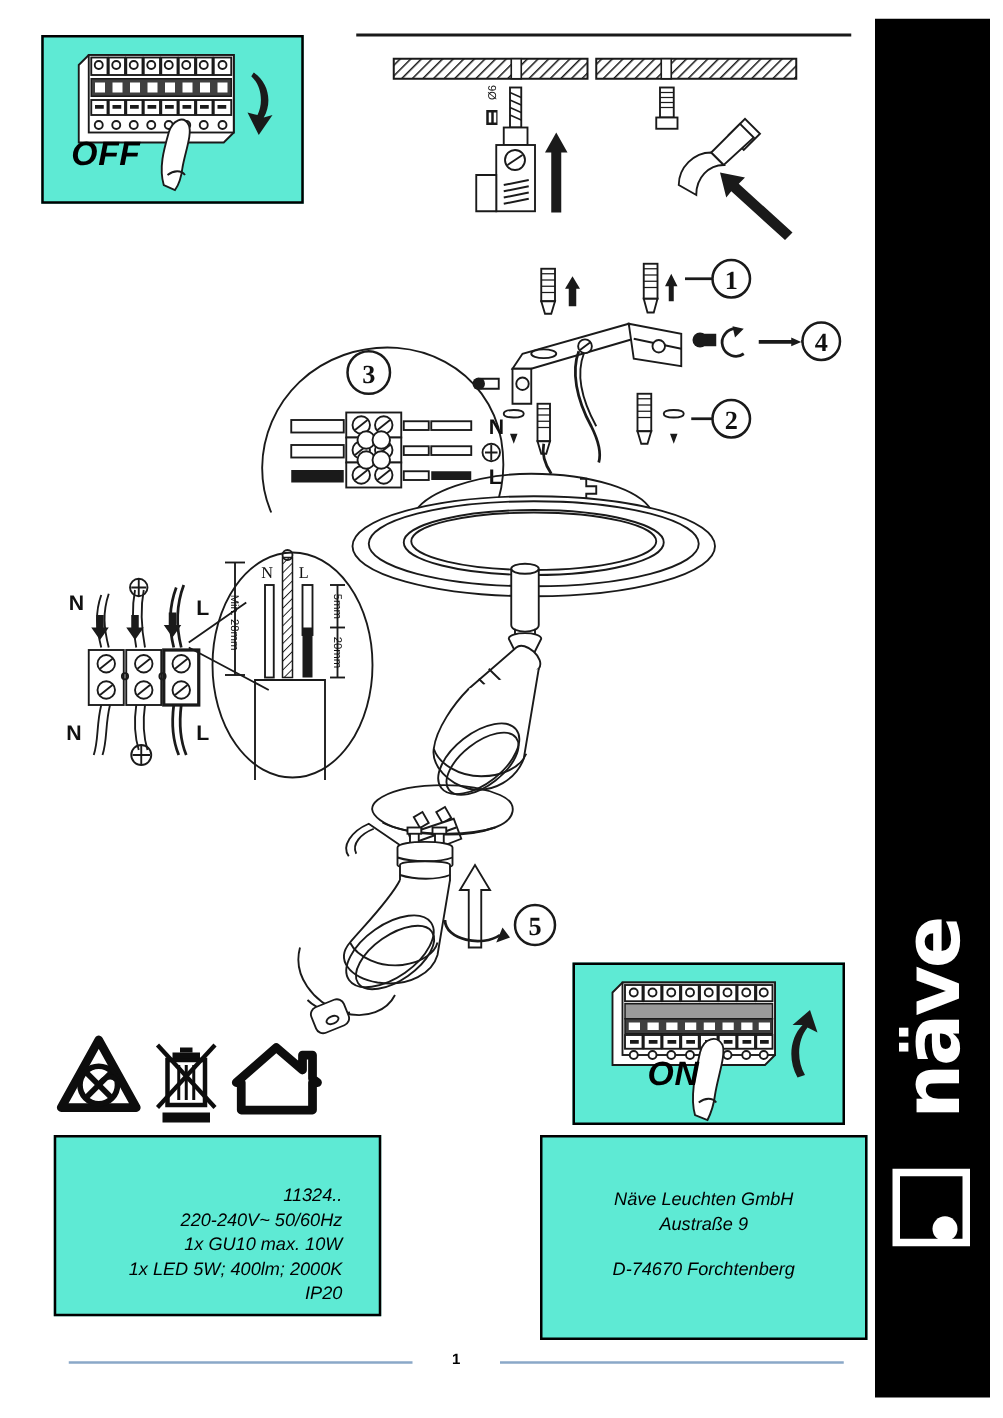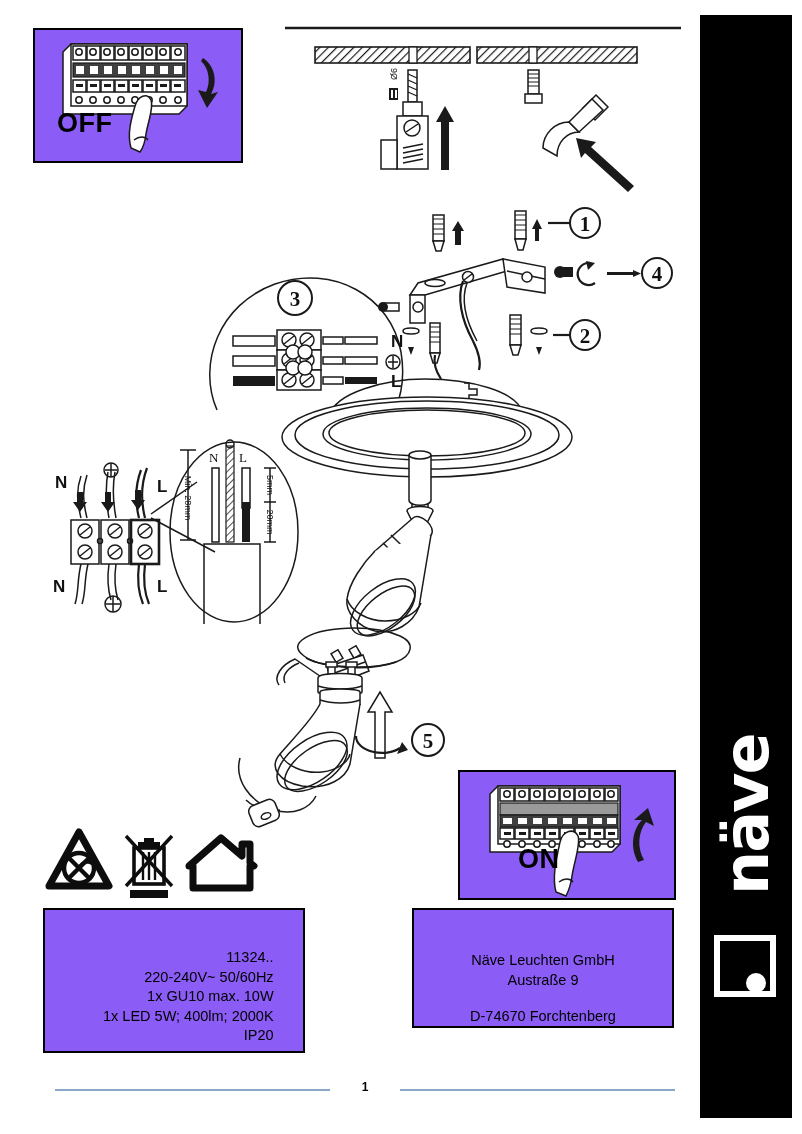--- a/index.html
+++ b/index.html
@@ -1,19 +1,19 @@
 <!DOCTYPE html>
 <html><head>
 <meta charset="utf-8">
 <style>
   html,body{margin:0;padding:0;background:#fff;}
   body{width:802px;height:1134px;position:relative;overflow:hidden;
        font-family:"Liberation Sans","DejaVu Sans",sans-serif;color:#000;}
   .abs{position:absolute;}
-  .box{border:2px solid #000;background:#8b5cf6;box-sizing:border-box;}
+  .box{border:2px solid #000;background:#5eead4;box-sizing:border-box;font-style:italic;}
 
   
   #blackbar{left:700px;top:15px;width:92px;height:1103px;background:#000;}
   #logo-wrap{left:700px;top:690px;width:92px;height:330px;}
   .logo-text{position:absolute;left:0;top:10px;width:92px;height:230px;
     color:#fff;font-size:62px;font-weight:700;letter-spacing:-2px;
     transform:rotate(180deg);writing-mode:vertical-rl;
     display:flex;align-items:center;justify-content:center;
     font-family:"DejaVu Sans",sans-serif;}
   .logo-mark{position:absolute;left:14px;top:245px;width:62px;height:62px;
@@ -21,21 +21,21 @@
   .logo-dot{position:absolute;left:26px;top:32px;width:20px;height:20px;
     border-radius:50%;background:#fff;}
 
   
   #panel-off{left:33px;top:28px;width:210px;height:135px;}
   #panel-on{left:458px;top:770px;width:218px;height:130px;}
   .panel-label{position:absolute;font-size:27px;font-weight:700;letter-spacing:.5px;}
 
   
   #spec-box{left:43px;top:908px;width:262px;height:145px;}
-  #addr-box{left:412px;top:908px;width:262px;height:120px;}
+  #addr-box{left:432px;top:908px;width:262px;height:164px;}
   .spec-lines{position:absolute;left:58px;top:38px;font-size:14.5px;line-height:19.5px;text-align:right;}
   .addr-lines{position:absolute;left:0;top:40px;width:100%;text-align:center;font-size:14.5px;line-height:20px;}
   .addr-sub{margin-top:16px;}
 
   
   #footer{left:0;top:1080px;width:700px;height:20px;}
   .rule{position:absolute;top:9px;height:1.5px;background:#8aa8c8;}
   #rule-l{left:55px;width:275px;}
   #rule-r{left:400px;width:275px;}
   #pageno{position:absolute;left:355px;top:0;width:20px;text-align:center;

